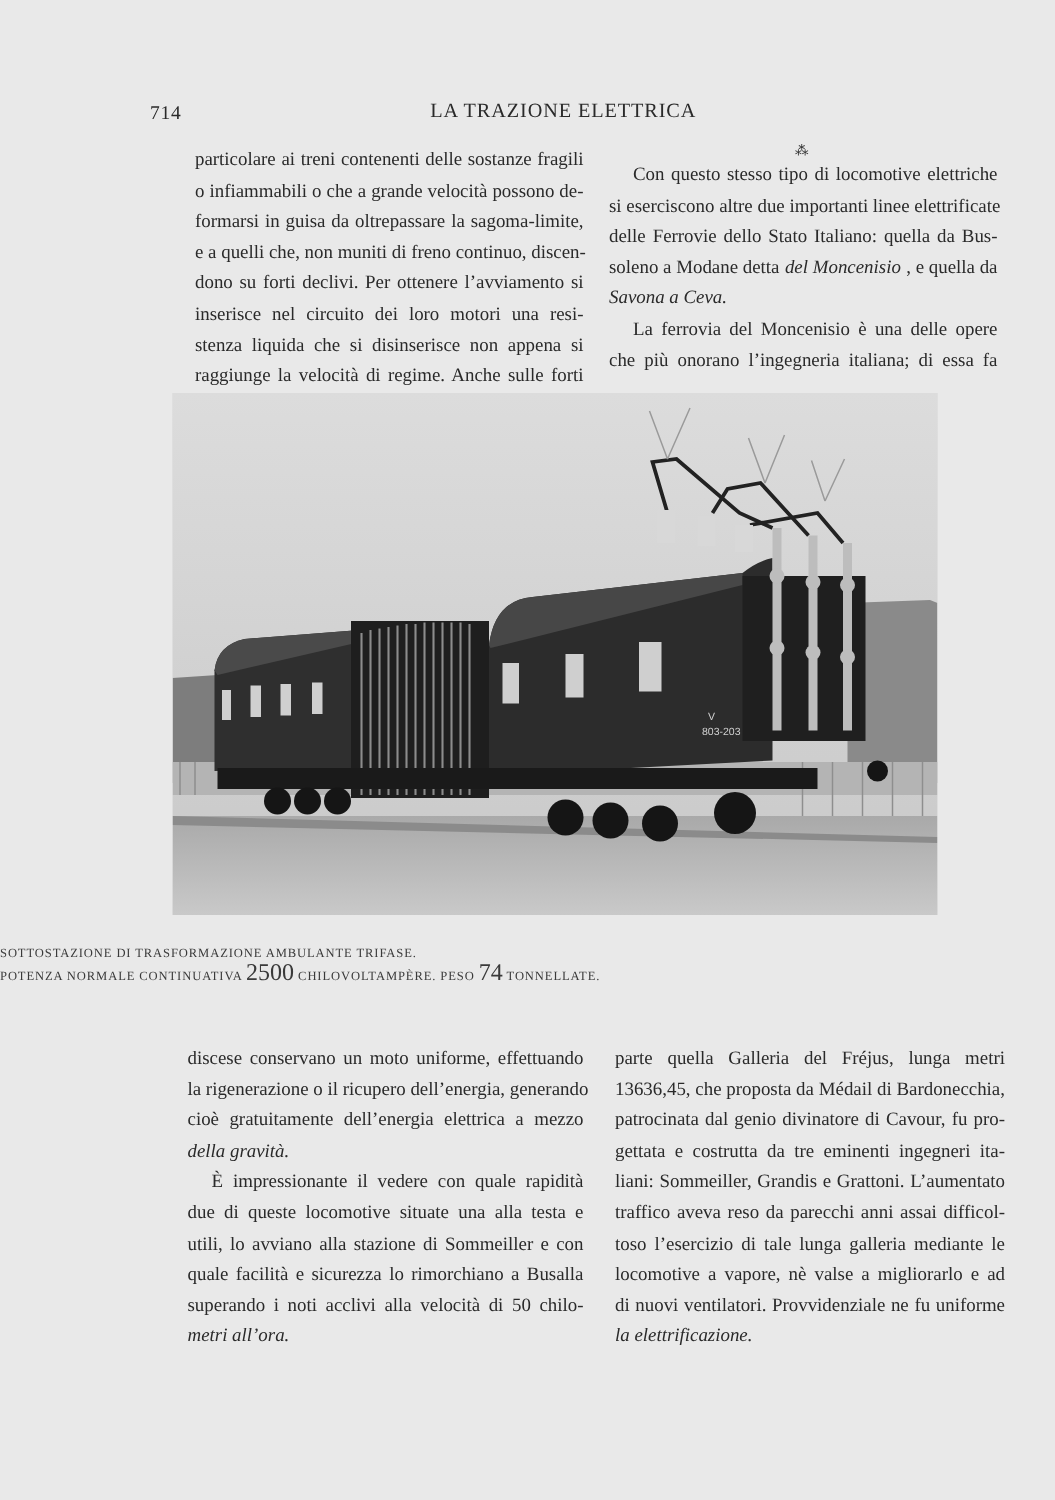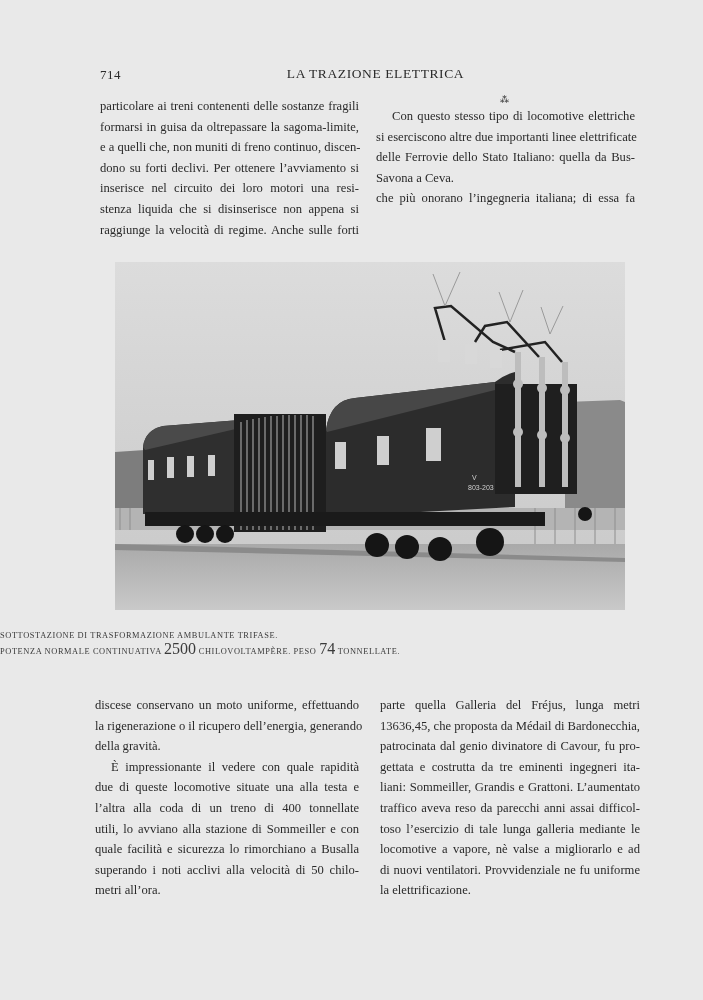--- a/index.html
+++ b/index.html
@@ -18,23 +18,24 @@
     .running-head {
       position: absolute; left: 0; right: 0; top: 66px;
       text-align: center; font-size: 13.5px; letter-spacing: 0.6px;
       padding-left: 48px;
     }
     .col {
       position: absolute;
       font-size: 12.6px;
       line-height: 20.6px;
       text-align: justify;
+      margin-left: 30px;
     }
     .col .line { display: block; text-align: justify; text-align-last: justify; white-space: nowrap; }
-    .col .line.last { text-align-last: left; }
+    .col .line.last { text-align-last: left; font-style: italic; }
     .col .line.indent { text-indent: 16px; }
     .top-left { left: 100px; top: 96px; width: 259px; }
     .top-right { left: 376px; top: 96px; width: 259px; }
     .asterism {
       display: block; text-align: center; font-size: 9px; line-height: 8px; height: 10px;
       letter-spacing: 2px;
     }
     .bottom-left { left: 95px; top: 695px; width: 264px; }
     .bottom-right { left: 380px; top: 695px; width: 260px; }
 
@@ -55,34 +56,41 @@
     .caption .num { font-size: 16px; letter-spacing: 0; }
   </style>
 </head>
 <body>
 
 <div class="page-number">714</div>
 <div class="running-head">LA TRAZIONE ELETTRICA</div>
 
 <div class="col top-left">
   <span class="line">particolare ai treni contenenti delle sostanze fragili</span>
+  <span class="line">o infiammabili o che a grande velocità possono de-</span>
   <span class="line">formarsi in guisa da oltrepassare la sagoma-limite,</span>
   <span class="line">e a quelli che, non muniti di freno continuo, discen-</span>
   <span class="line">dono su forti declivi. Per ottenere l’avviamento si</span>
   <span class="line">inserisce nel circuito dei loro motori una resi-</span>
   <span class="line">stenza liquida che si disinserisce non appena si</span>
   <span class="line">raggiunge la velocità di regime. Anche sulle forti</span>
 </div>
 
 <div class="col top-right" style="top:96px;">
   <span class="asterism">⁂</span>
   <span class="line indent">Con questo stesso tipo di locomotive elettriche</span>
   <span class="line">si eserciscono altre due importanti linee elettrificate</span>
   <span class="line">delle Ferrovie dello Stato Italiano: quella da Bus-</span>
+  <span class="line" style="text-align-last: justify; display:flex; justify-content:space-between;">
+    <span>soleno a Modane detta </span>
+    <em>del Moncenisio</em>
+    <span>, e quella da</span>
+  </span>
   <span class="line last">Savona a Ceva.</span>
+  <span class="line indent">La ferrovia del Moncenisio è una delle opere</span>
   <span class="line">che più onorano l’ingegneria italiana; di essa fa</span>
 </div>
 
 <div class="photo">
   <svg width="510" height="348" viewBox="0 0 510 348">
     <defs>
       <linearGradient id="sky" x1="0" y1="0" x2="0" y2="1">
         <stop offset="0" stop-color="#dcdcdc"></stop>
         <stop offset="1" stop-color="#c8c8c8"></stop>
       </linearGradient>
@@ -192,24 +200,24 @@
 <div class="caption">
   <div>SOTTOSTAZIONE DI TRASFORMAZIONE AMBULANTE TRIFASE.</div>
   <div>
     <span>POTENZA NORMALE CONTINUATIVA </span><span class="num">2500</span><span> CHILOVOLTAMPÈRE. PESO </span><span class="num">74</span><span> TONNELLATE.</span>
   </div>
 </div>
 
 <div class="col bottom-left">
   <span class="line">discese conservano un moto uniforme, effettuando</span>
   <span class="line">la rigenerazione o il ricupero dell’energia, generando</span>
+  <span class="line">cioè gratuitamente dell’energia elettrica a mezzo</span>
   <span class="line last">della gravità.</span>
   <span class="line indent">È impressionante il vedere con quale rapidità</span>
   <span class="line">due di queste locomotive situate una alla testa e</span>
-  <span class="line">l’altra alla coda di un treno di 400 tonnellate</span>
   <span class="line">utili, lo avviano alla stazione di Sommeiller e con</span>
   <span class="line">quale facilità e sicurezza lo rimorchiano a Busalla</span>
   <span class="line">superando i noti acclivi alla velocità di 50 chilo-</span>
   <span class="line last">metri all’ora.</span>
 </div>
 
 <div class="col bottom-right">
   <span class="line">parte quella Galleria del Fréjus, lunga metri</span>
   <span class="line">13636,45, che proposta da Médail di Bardonecchia,</span>
   <span class="line">patrocinata dal genio divinatore di Cavour, fu pro-</span>

